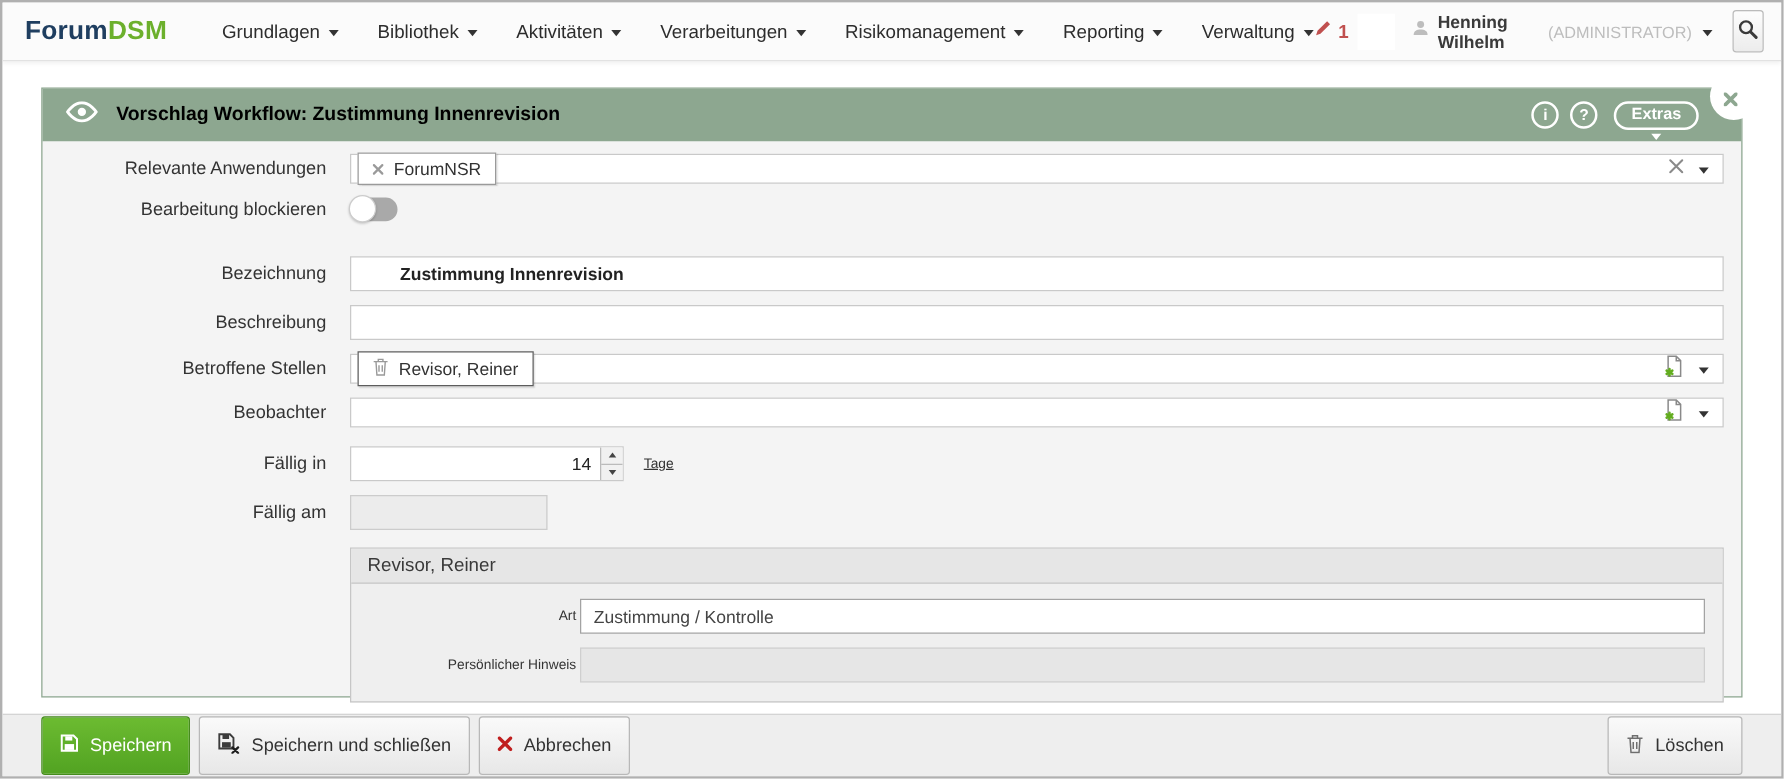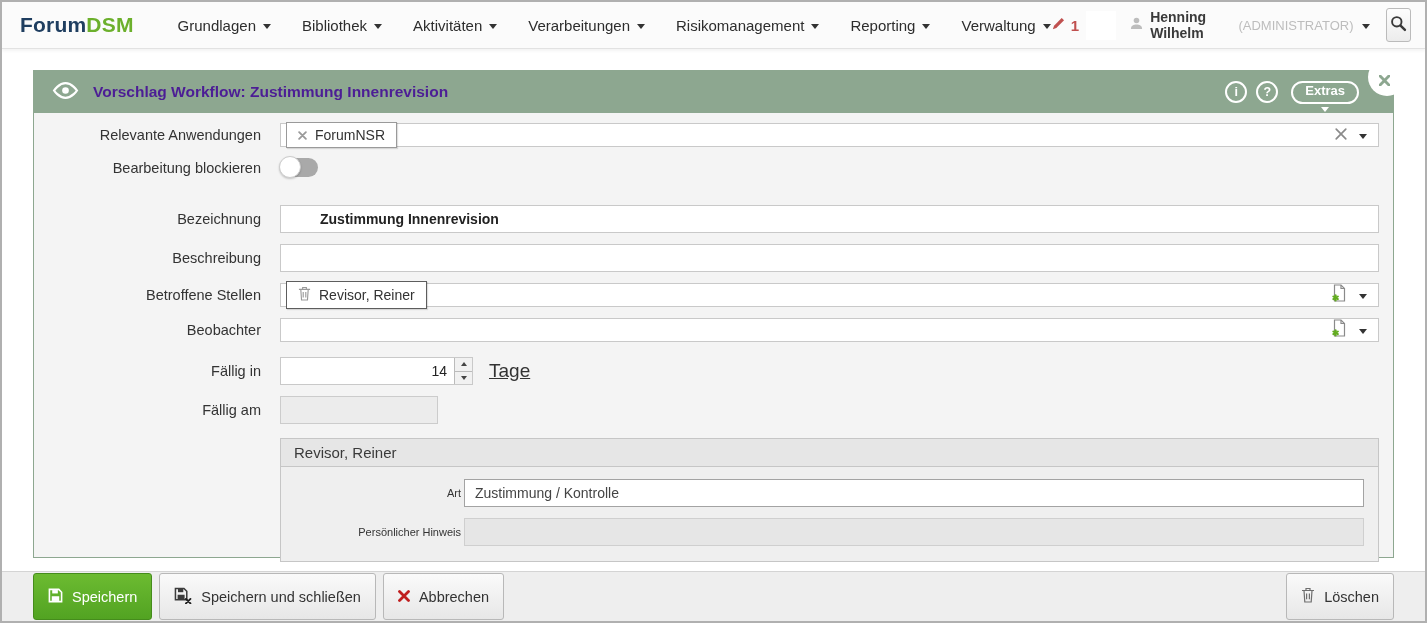--- a/index.html
+++ b/index.html
@@ -31,21 +31,21 @@
   .search-btn { width:34px; height:34px; margin-left:16px; border:1px solid #bbb; border-radius:3px;
                 background:linear-gradient(#fdfdfd,#ececec); display:flex; align-items:center;
                 justify-content:center; cursor:pointer; }
 
   
   .main { flex:1; background:#fff; overflow:hidden; }
   .panel { margin:21px 31px 0; height:488px; border:1px solid #8da790; background:#f4f4f4;
            position:relative; }
   .panel-header { height:42px; background:#8da790; display:flex; align-items:center;
                   padding:0 34px 0 18px; position:relative; }
-  .panel-title { color:#4c1d95; font-weight:bold; font-size:15.5px; margin-left:14px; }
+  .panel-title { color:#000000; font-weight:bold; font-size:15.5px; margin-left:14px; }
   .header-right { margin-left:auto; display:flex; align-items:center; gap:9px; }
   .circle-btn { width:22px; height:22px; border:2px solid #fff; border-radius:50%; color:#fff;
                 font-size:12.5px; font-weight:bold; display:flex; align-items:center;
                 justify-content:center; cursor:pointer; }
   .extras-btn { height:23px; border:2px solid #fff; border-radius:13px; color:#fff; font-size:13px;
                 font-weight:bold; display:flex; align-items:center; gap:7px; padding:0 12px;
                 margin-left:4px; cursor:pointer;flex-direction:column; }
   .close-circle { position:absolute; top:-13px; right:-13px; width:38px; height:38px; background:#fff;
                   border-radius:50%; display:flex; align-items:center; justify-content:center;
                   cursor:pointer; z-index:5; }
@@ -68,31 +68,31 @@
   input[type=text] { width:100%; height:28px; border:1px solid #c9c9c9; background:#fff;
                      font-family:inherit; font-size:14px; color:#222; padding:0 8px; outline:none; }
   input.bold { font-weight:bold;padding-left:39px; }
   input.disabled { background:#ececec; border-color:#cccccc; }
 
   .toggle { width:38px; height:19px; background:#a9a9a9; border-radius:10px; position:relative;
             cursor:pointer; }
   .toggle .knob { position:absolute; left:-1px; top:-2px; width:22px; height:22px; background:#fff;
                   border:1px solid #ccc; border-radius:50%; box-shadow:0 1px 2px rgba(0,0,0,.2); }
 
-  .num-wrap { width:193px; position:relative; }
+  .num-wrap { width:219px; position:relative; }
   .num-wrap input { text-align:right; padding-right:25px; }
   .spinner { position:absolute; right:1px; top:1px; bottom:1px; width:18px; border-left:1px solid #bbb;
              background:#f1f1f1; display:flex; flex-direction:column; }
   .spinner .sp { flex:1; display:flex; align-items:center; justify-content:center; cursor:pointer; }
   .spinner .sp.up { border-bottom:1px solid #bbb; }
   .tri-up { width:0; height:0; border-left:3.5px solid transparent; border-right:3.5px solid transparent;
             border-bottom:4.5px solid #444; }
   .tri-dn { width:0; height:0; border-left:3.5px solid transparent; border-right:3.5px solid transparent;
             border-top:4.5px solid #444; }
-  .suffix { margin-left:16px; font-size:19px; color:#333;text-decoration:underline; }
+  .suffix { margin-left:16px; font-size:11px; color:#333;text-decoration:underline; }
 
   .group { margin:14px 14px 0 245px; border:1px solid #c6c6c6; background:#efefef; }
   .group-header { background:#e6e6e6; border-bottom:1px solid #c6c6c6; padding:5px 13px;
                   font-size:15px; color:#3a3a3a; }
   .group-body { padding:12px 0 4px; }
   .group-row { display:flex; align-items:center; margin:0 14px 11px 0; }
   .group-label { width:183px; min-width:183px; text-align:right; padding-right:3px;
                  font-size:11px; color:#333; }
   .pseudo-input { height:28px; border:1px solid #a3a3a3; background:#fff; font-size:14px;
                   color:#444; display:flex; align-items:center; padding:0 10px; }

